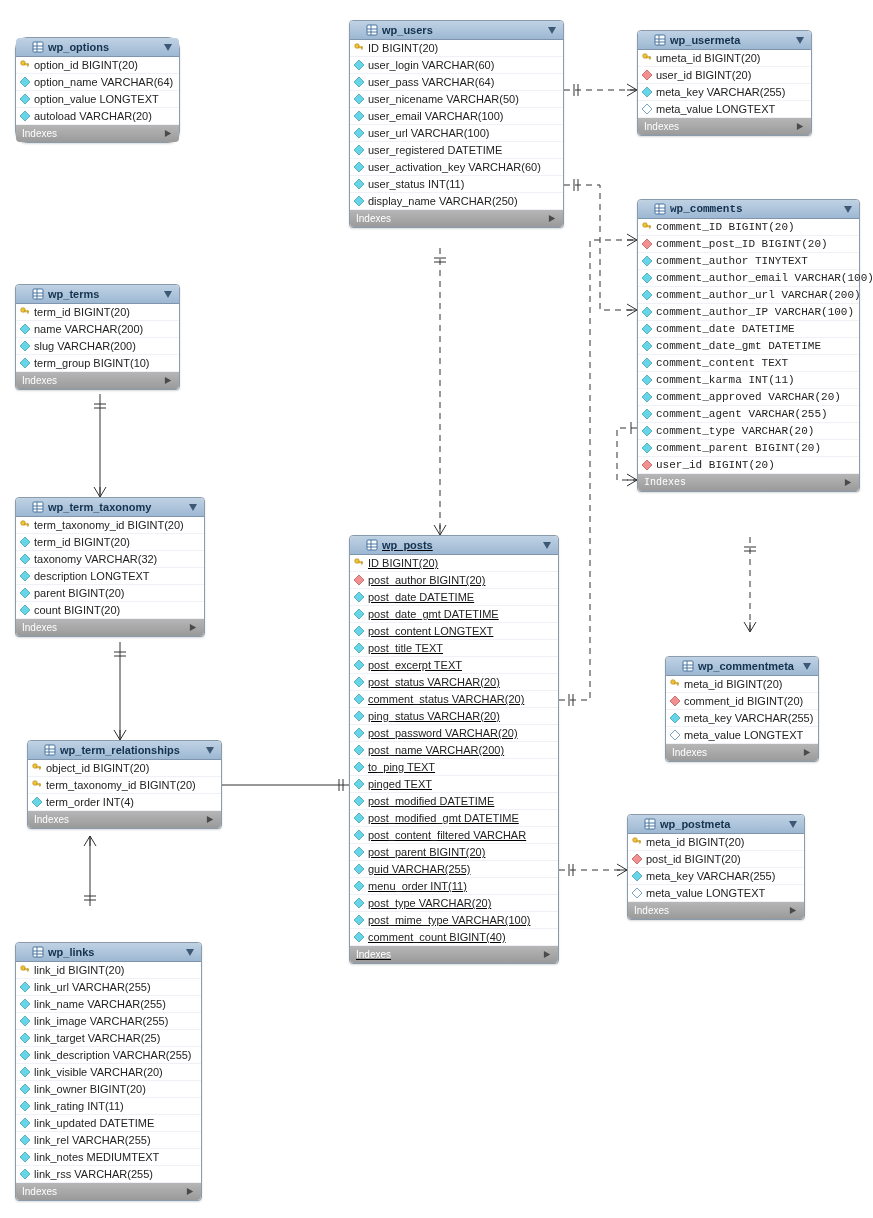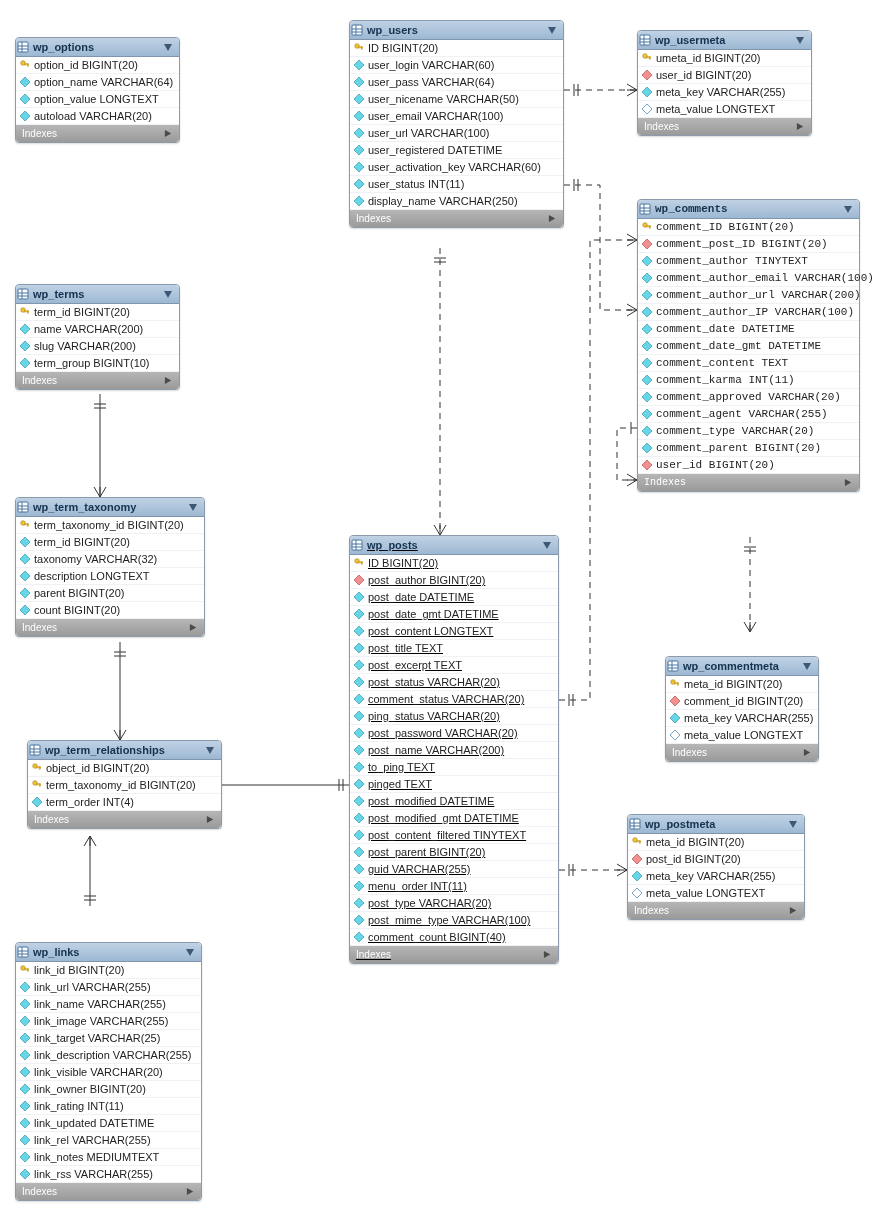--- a/index.html
+++ b/index.html
@@ -10,21 +10,21 @@
     border: 1px solid #8a9bac;
     border-radius: 4px;
     background: #fff;
     box-shadow: 0 1px 2px rgba(0,0,0,0.15);
     font-size: 11px;
     z-index: 2;
   }
   .thead {
     background: linear-gradient(#c0d2e4, #9db8d3);
     border-bottom: 1px solid #7e95ad;
-    padding: 3px 6px 3px 1px;
+    padding: 3px 6px 3px 16px;
     display: flex;
     align-items: center;
     gap: 4px;
     border-top-left-radius: 4px;
     border-top-right-radius: 4px;
   }
   .thead .grid-icon {
     width: 12px; height: 12px; fill: #5c7ea3;
   }
   .thead .tname {
@@ -166,21 +166,21 @@
         <rect x="4.5" y="3.8" width="4" height="1.2" fill="#f4c430" stroke="#a8821b" stroke-width="0.4"></rect>
         <rect x="7.5" y="3.8" width="1" height="2.5" fill="#f4c430" stroke="#a8821b" stroke-width="0.4"></rect>
       </g>
     <g id="i-dia">
         <path d="M5 0 L10 5 L5 10 L0 5 Z"></path>
       </g>
   </defs>
 </svg>
 
 <div id="tables-root">
-    <div class="table" style="left: 15px; top: 37px; width: 165px;">
+    <div class="table" style="left: 15px; top: 37px; width: 165px; border-radius: 12px;">
       <div class="thead">
         <svg class="grid-icon" viewBox="0 0 12 12">
           <use href="#i-grid"></use>
         </svg>
         <span class="tname">wp_options</span>
         <svg class="tri" viewBox="0 0 10 10">
           <use href="#i-tri"></use>
         </svg>
       </div>
       <div class="row">
@@ -618,21 +618,21 @@
       <div class="row">
         <svg class="ic" viewBox="0 0 10 10">
           <path class="dia-blue" d="M5 0 L10 5 L5 10 L0 5 Z"></path>
         </svg>
         <span class="lab">post_modified_gmt DATETIME</span>
       </div>
       <div class="row">
         <svg class="ic" viewBox="0 0 10 10">
           <path class="dia-blue" d="M5 0 L10 5 L5 10 L0 5 Z"></path>
         </svg>
-        <span class="lab">post_content_filtered TINYTEXT</span>
+        <span class="lab">post_content_filtered VARCHAR</span>
       </div>
       <div class="row">
         <svg class="ic" viewBox="0 0 10 10">
           <path class="dia-blue" d="M5 0 L10 5 L5 10 L0 5 Z"></path>
         </svg>
         <span class="lab">post_parent BIGINT(20)</span>
       </div>
       <div class="row">
         <svg class="ic" viewBox="0 0 10 10">
           <path class="dia-blue" d="M5 0 L10 5 L5 10 L0 5 Z"></path>

